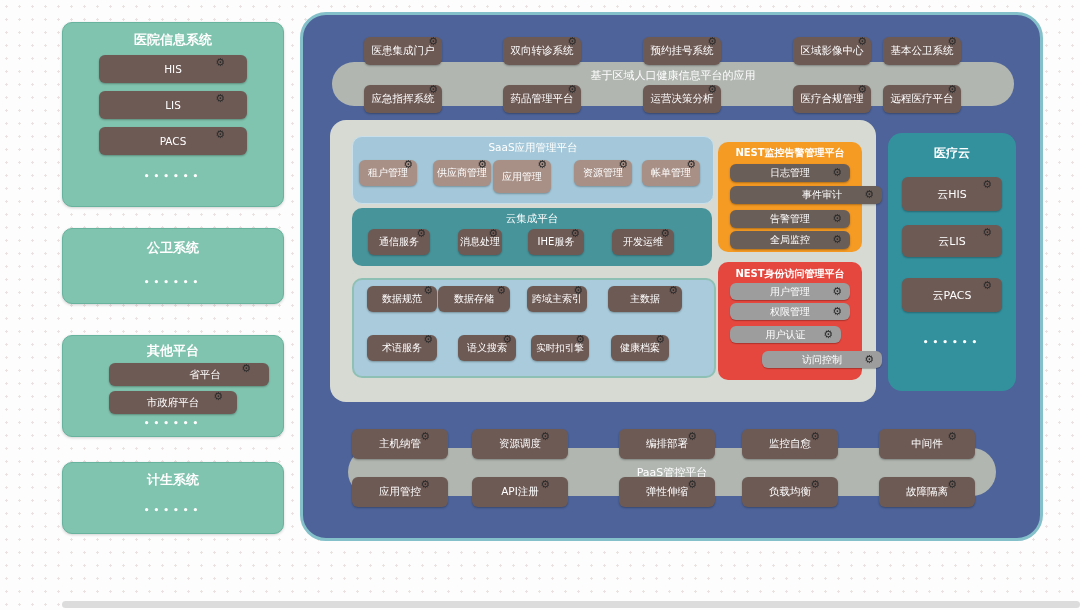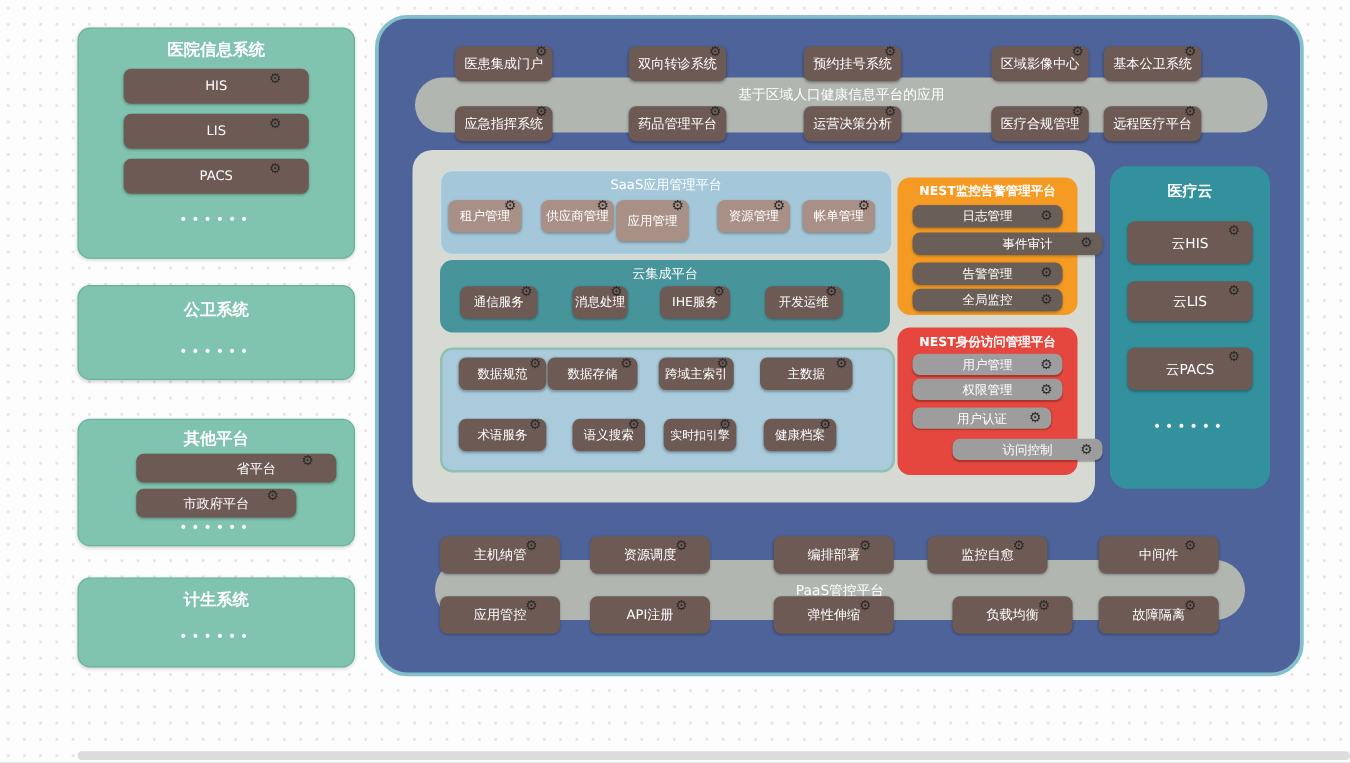--- a/index.html
+++ b/index.html
@@ -304,21 +304,21 @@
       <span class="gear" style="right:18px;top:2px;">⚙</span>
     </div>
     <div class="node" style="left:169px;top:462px;width:96px;height:30px;">
       <span>API注册</span>
       <span class="gear" style="right:18px;top:2px;">⚙</span>
     </div>
     <div class="node" style="left:316px;top:462px;width:96px;height:30px;">
       <span>弹性伸缩</span>
       <span class="gear" style="right:18px;top:2px;">⚙</span>
     </div>
-    <div class="node" style="left:439px;top:462px;width:96px;height:30px;margin-left:20px;">
+    <div class="node" style="left:439px;top:462px;width:96px;height:30px;">
       <span>负载均衡</span>
       <span class="gear" style="right:18px;top:2px;">⚙</span>
     </div>
     <div class="node" style="left:576px;top:462px;width:96px;height:30px;">
       <span>故障隔离</span>
       <span class="gear" style="right:18px;top:2px;">⚙</span>
     </div>
   </div>
 
   <div class="bottom-strip"></div>

